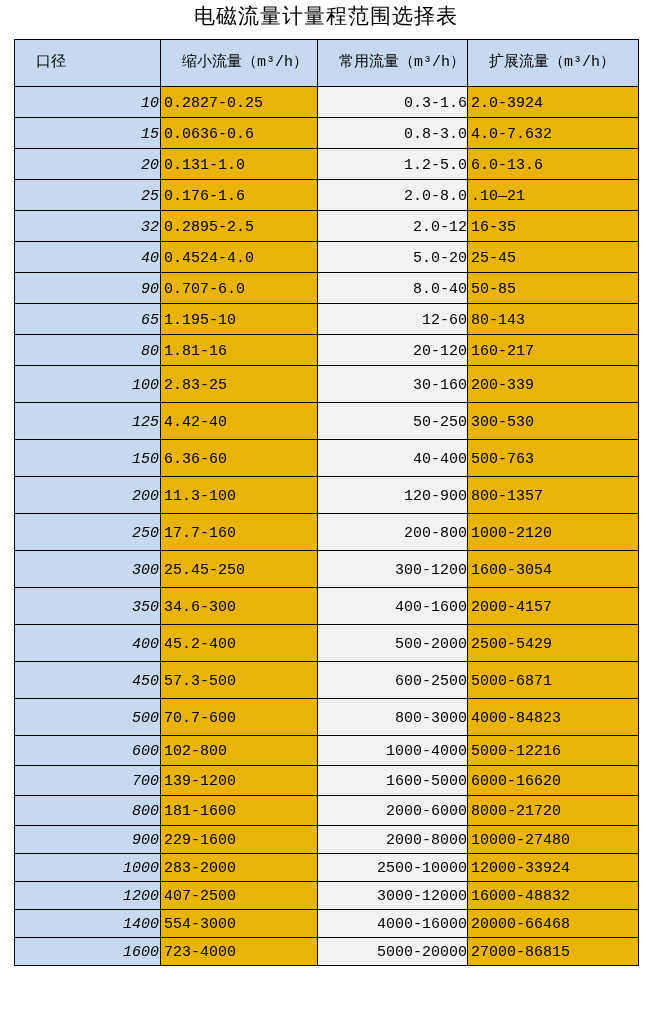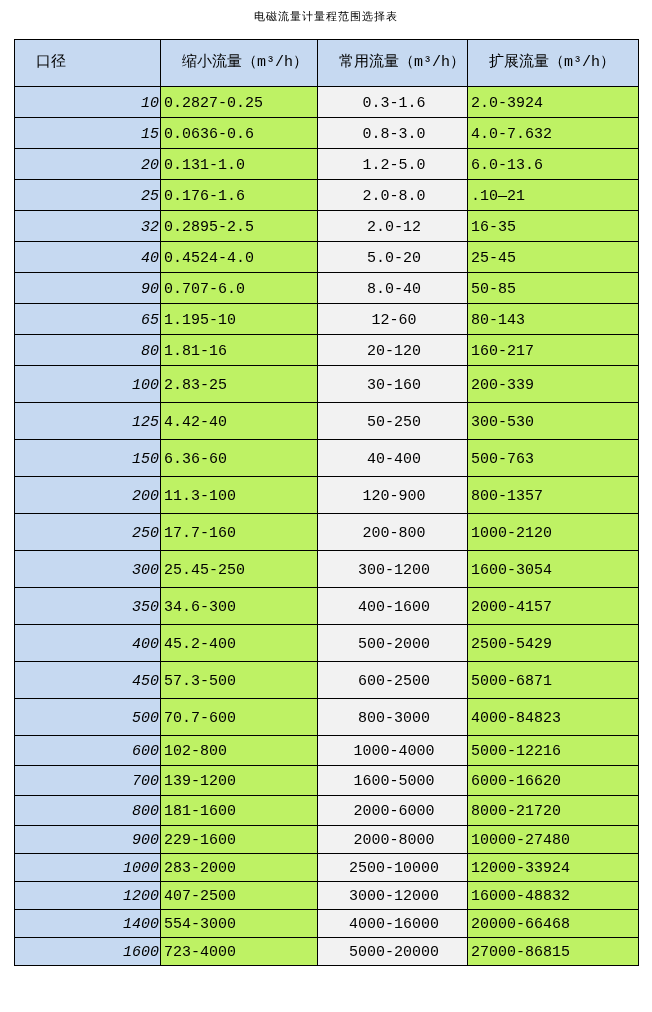--- a/index.html
+++ b/index.html
@@ -13,21 +13,21 @@
   html,body{margin:0;padding:0;}
   body{
     width:652px;height:1012px;overflow:hidden;background:#ffffff;
     font-family:"Liberation Mono","DejaVu Sans Mono",monospace;
     color:var(--text);
   }
   .page-title{
     margin-top:9px;
     margin-bottom:13px;
     text-align:center;
-    font-size:11px;
+    font-size:21px;
     line-height:17px;
     letter-spacing:1px;
     color:var(--text);
   }
   table.flow-table{
     border-collapse:collapse;
     margin-left:14px;
     width:624px;
     table-layout:fixed;
   }
@@ -49,27 +49,27 @@
   }
   .flow-table td{padding-top:3px;}
   .flow-table td.col-diameter{
     background:var(--diam-bg);
     text-align:right;
     padding-right:1px;
     font-style:italic;
   }
   .flow-table td.col-reduced,
   .flow-table td.col-extended{
-    background:#bef264;
+    background:#eab308;
     text-align:left;
     padding-left:3px;
   }
   .flow-table td.col-common{
     background:var(--common-bg);
-    text-align:center;
+    text-align:right;
     padding-left:3px;
   }
   
   tbody tr td{height:31px;}
   tbody tr:nth-child(n+10) td{height:37px;}
   tbody tr:nth-child(n+20) td{height:30px;}
   tbody tr:nth-child(n+23) td{height:28px;padding-left:40px;}
 </style>
 </head>
 <body>

